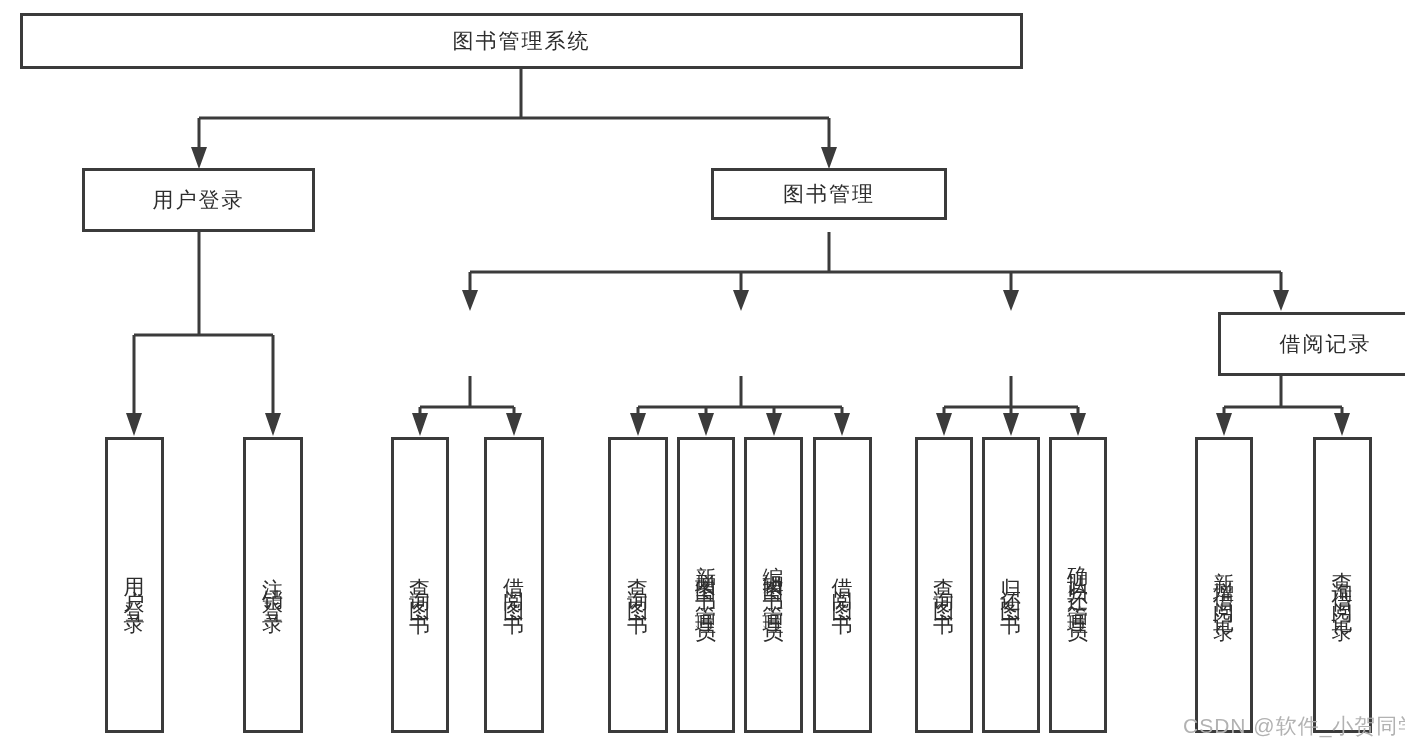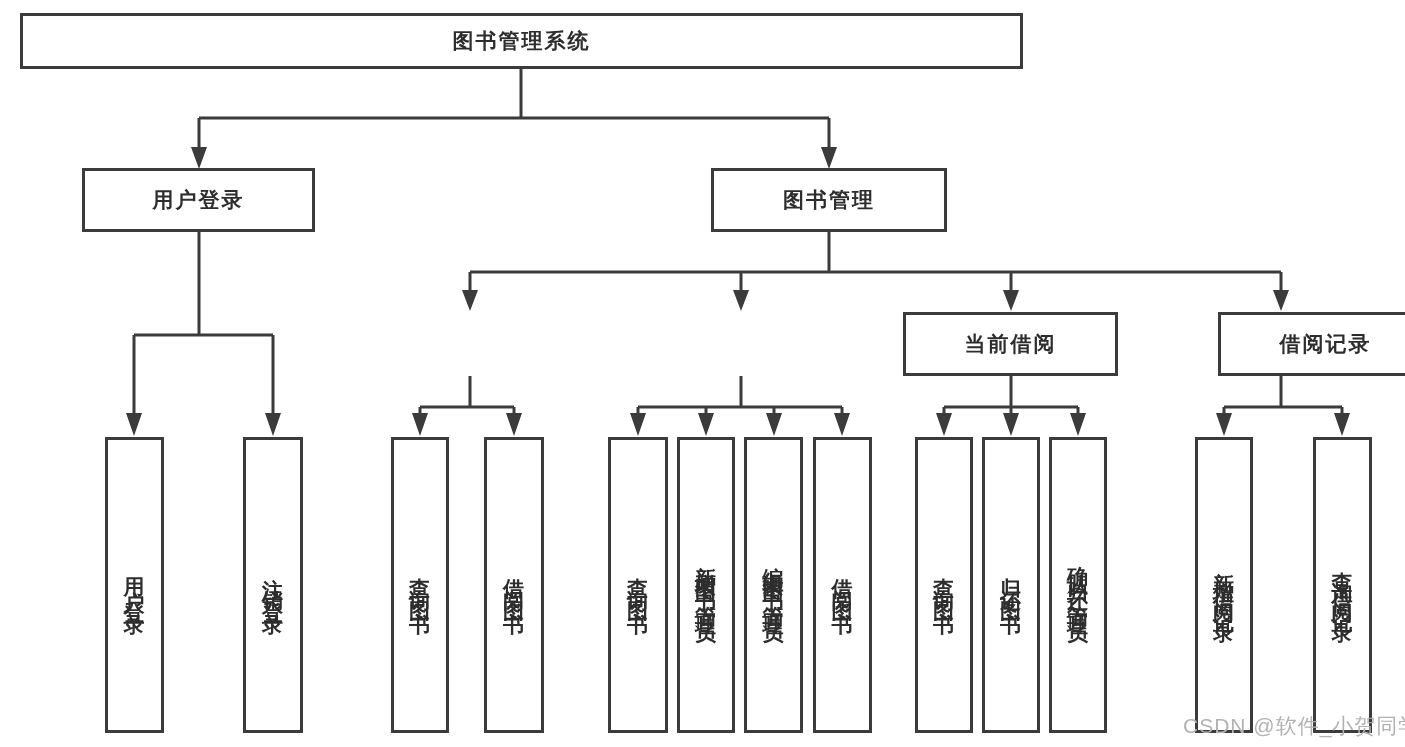--- a/index.html
+++ b/index.html
@@ -6,21 +6,21 @@
   .canvas{
     position:relative;width:1405px;height:747px;background:#ffffff;overflow:hidden;
     font-family:"Liberation Sans",sans-serif;color:#2d2d2d;
   }
   .wires{position:absolute;left:0;top:0;width:1405px;height:747px;}
   .wire{fill:none;stroke:#3b3b3b;stroke-width:3;}
   .heads{fill:#3b3b3b;stroke:none;}
   .box{
     position:absolute;box-sizing:border-box;border:3px solid #3b3b3b;background:#ffffff;
     display:flex;align-items:center;justify-content:center;
-    font-size:21px;letter-spacing:2px;white-space:nowrap;font-weight:bold;
+    font-size:21px;letter-spacing:2px;white-space:nowrap;
   }
   .leaf{top:437px;height:296px;letter-spacing:0;}
   .leaf span{
     writing-mode:vertical-rl;text-orientation:mixed;
     line-height:1;letter-spacing:12px;white-space:nowrap;
   }
   .leaf.med span{letter-spacing:10px;}
   .leaf.long span{letter-spacing:8px;}
   .lv3{top:312px;height:64px;width:215px;}
   .watermark{
@@ -62,27 +62,24 @@
       M1334 413 H1350 L1342 436 Z"></path>
   </svg>
 
   <div class="box" style="left:20px;top:13px;width:1003px;height:56px">
     <span>图书管理系统</span>
   </div>
 
   <div class="box" style="left:82px;top:168px;width:233px;height:64px">
     <span>用户登录</span>
   </div>
-  <div class="box" style="left:711px;top:168px;width:236px;height:64px">
+  <div class="box" style="left:711px;top:168px;width:236px;height:52px">
     <span>图书管理</span>
   </div>
 
-  <div class="box lv3" style="left:903px">
-    <span>当前借阅</span>
-  </div>
   <div class="box lv3" style="left:1218px">
     <span>借阅记录</span>
   </div>
 
   <div class="box leaf" style="left:105px;width:59px">
     <span>用户登录</span>
   </div>
   <div class="box leaf" style="left:243px;width:60px">
     <span>注销登录</span>
   </div>

